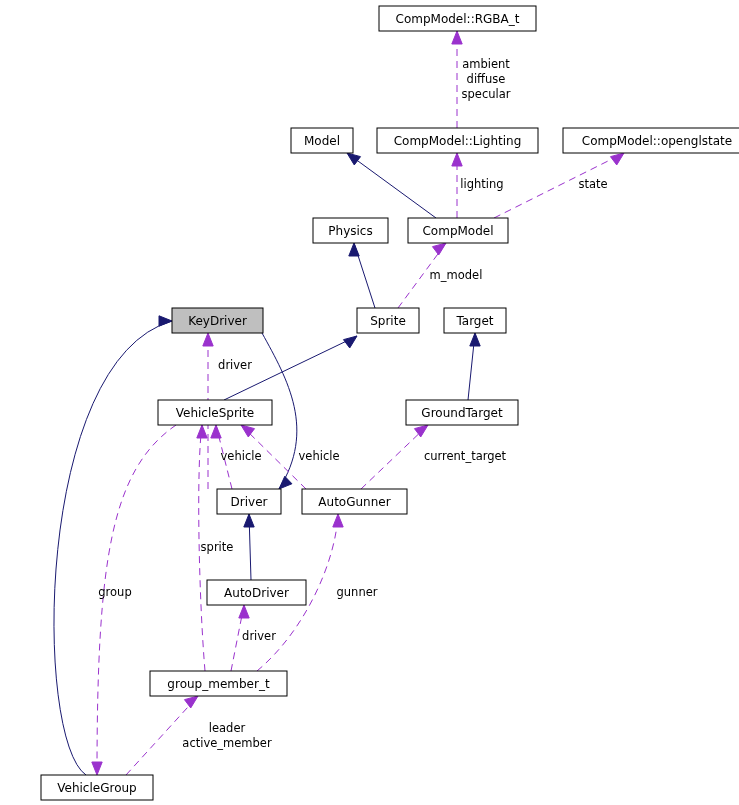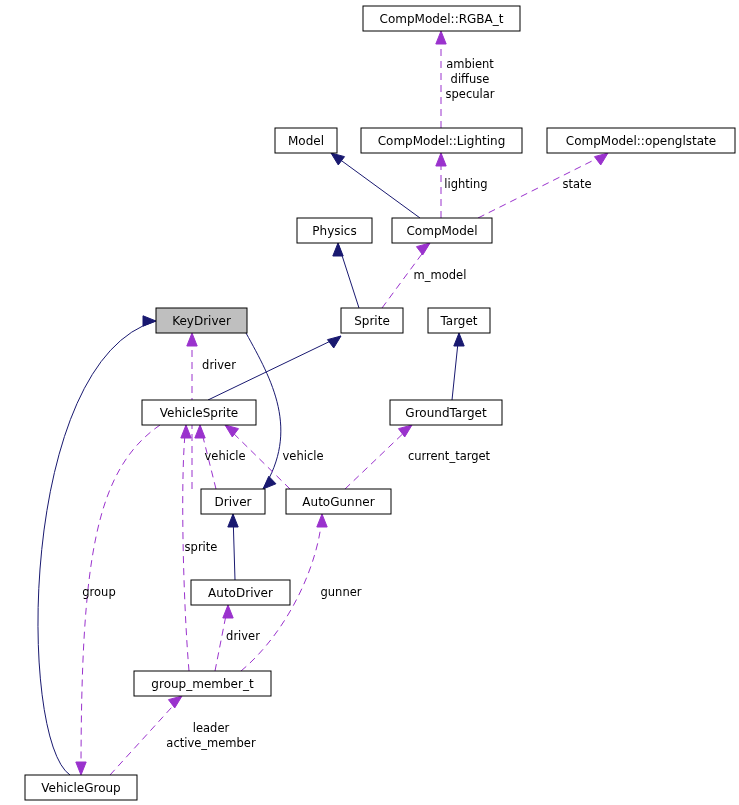--- a/index.html
+++ b/index.html
@@ -10,20 +10,21 @@
   body {
     width: 739px;
     height: 805px;
     font-family: "DejaVu Sans", "Liberation Sans", sans-serif;
     overflow: hidden;
   }
   #diagram-root {
     position: relative;
     width: 694px;
     height: 805px;
+    margin-left: 16px;
   }
   svg#uml-canvas {
     position: absolute;
     top: 0;
     left: 0;
     width: 739px;
     height: 805px;
   }
   .node-box {
     fill: #ffffff;

